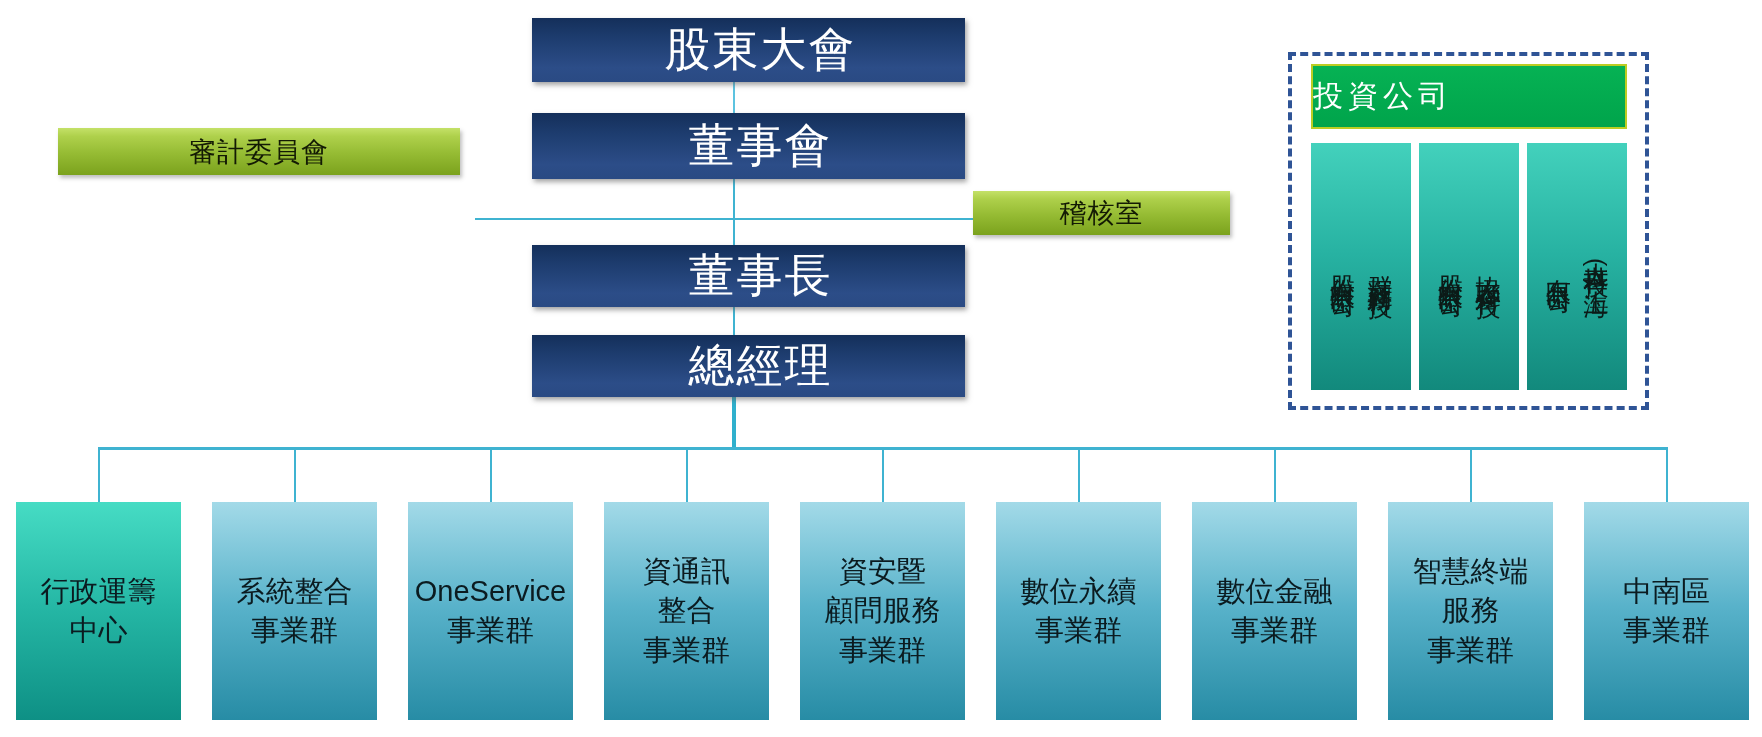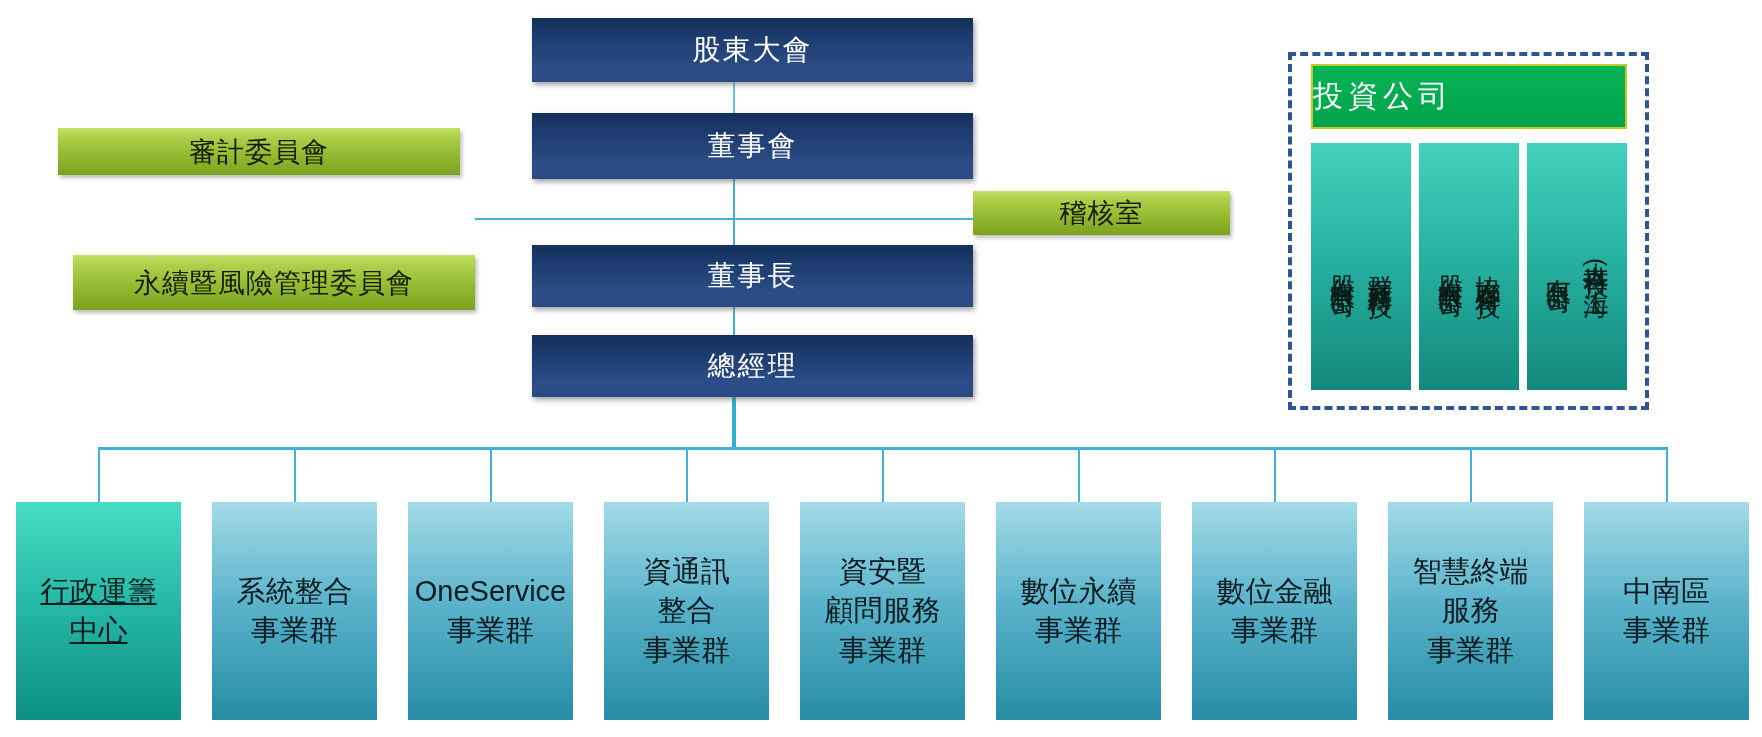--- a/index.html
+++ b/index.html
@@ -6,25 +6,25 @@
   .canvas{
     position:relative;width:1762px;height:737px;background:#ffffff;overflow:hidden;
     font-family:"Liberation Sans","DejaVu Sans",sans-serif;
   }
   
   .vline,.hline{position:absolute;background:#3fb3d1;}
   .vline.light{background:#5cc3e0;}
   .vline.thick{background:#2fb0cd;}
   
   .navy{
-    position:absolute;left:532px;width:441px;
+    position:absolute;left:532px;width:409px;
     background:linear-gradient(180deg,#142f5a 0%,#1d3c6e 30%,#2c4d88 78%,#2a4a83 100%);
     box-shadow:2px 3px 5px rgba(90,90,90,.55);
     display:flex;align-items:center;justify-content:center;
-    color:#ffffff;font-size:28px;letter-spacing:2px;
+    color:#ffffff;font-size:46px;letter-spacing:2px;padding-left:24px;
   }
   
   .green{
     position:absolute;
     background:linear-gradient(180deg,#c4e168 0%,#aed04b 18%,#95bb33 55%,#7ba21d 100%);
     box-shadow:2px 3px 4px rgba(110,110,110,.45);
     display:flex;align-items:center;justify-content:center;
     color:#131a04;font-size:27px;letter-spacing:1px;
   }
   
@@ -44,21 +44,21 @@
   }
   .company .vtext{writing-mode:vertical-rl;text-align:center;font-size:25px;letter-spacing:4px;line-height:1.5;height:100%;display:block;}
   .company .vtext div{text-align:center;}
   
   .unit{
     position:absolute;top:502px;height:218px;width:165px;
     background:linear-gradient(180deg,#a3dae8 0%,#58b2ca 48%,#278ca5 100%);
     display:flex;align-items:center;justify-content:center;text-align:center;
     color:#0b1b20;font-size:29px;line-height:1.35;
   }
-  .unit.first{background:linear-gradient(180deg,#46dcc4 0%,#25b7a5 48%,#0e9085 100%);text-decoration:underline;}
+  .unit.first{background:linear-gradient(180deg,#46dcc4 0%,#25b7a5 48%,#0e9085 100%);}
   .unit-label{white-space:pre-line;}
 </style>
 </head>
 <body>
 
 <div class="canvas">
 
   <div class="vline light" style="left:733px;top:82px;width:2px;height:32px"></div>
   <div class="vline" style="left:733px;top:179px;width:2px;height:66px"></div>
   <div class="vline" style="left:733px;top:307px;width:2px;height:28px"></div>
@@ -83,23 +83,20 @@
   </div>
   <div class="navy" style="top:245px;height:62px">
     <span>董事長</span>
   </div>
   <div class="navy" style="top:335px;height:62px">
     <span>總經理</span>
   </div>
 
   <div class="green" style="left:58px;top:128px;width:402px;height:47px">
     <span>審計委員會</span>
-  </div>
-  <div class="green" style="left:73px;top:255px;width:402px;height:55px">
-    <span>永續暨風險管理委員會</span>
   </div>
 
   <div class="green" style="left:973px;top:191px;width:257px;height:44px">
     <span>稽核室</span>
   </div>
 
   <div class="invest-frame"></div>
   <div class="invest-header">
     <span>投資公司</span>
   </div>

